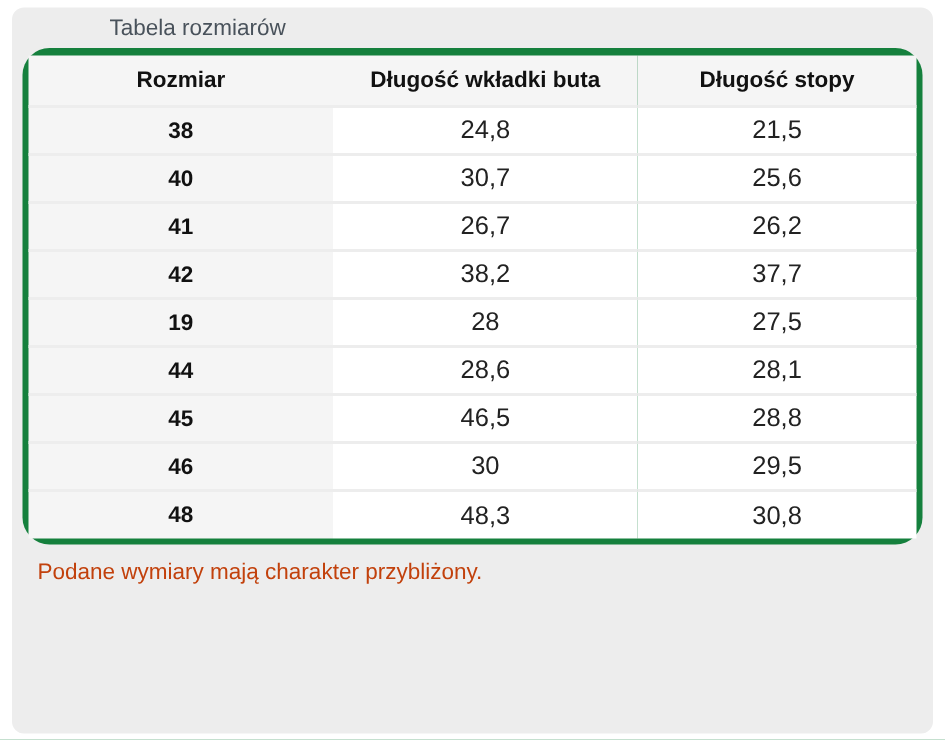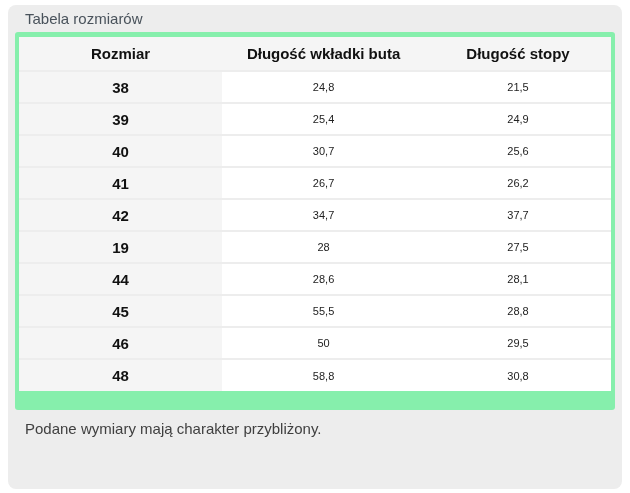--- a/index.html
+++ b/index.html
@@ -15,26 +15,27 @@
     width: 614px; height: 484px;
     background: #ededed;
     border-radius: 8px;
   }
   .panel-title {
     height: 27px;
     line-height: 28px;
     padding-left: 17px;
     font-size: 15px;
     color: #49525b;
+    margin-left: 48px;
   }
   .card {
     margin: 0 7px;
-    background: #86efac;
-    border-radius: 3px;
-    padding: 5px 4px 19px 4px;
+    background: #15803d;
+    border-radius: 18px;
+    padding: 5px 4px 4px 4px;
   }
   table.size-table {
     width: 100%;
     border-collapse: collapse;
     table-layout: fixed;
   }
   table.size-table col.c1 { width: 34.3%; }
   table.size-table col.c2 { width: 34.3%; }
   table.size-table col.c3 { width: 31.4%; }
   table.size-table th {
@@ -44,34 +45,34 @@
     color: #111111;
     text-align: center;
     height: 34px;
     vertical-align: middle;
   }
   table.size-table td {
     text-align: center;
     vertical-align: middle;
     height: 32px;
     border-top: 2px solid #ededed;
-    font-size: 11px;
+    font-size: 17px;
     color: #222222;
     background: #ffffff;
   }
   table.size-table td.size-cell {
     background: #f5f5f5;
     font-weight: bold;
     font-size: 15px;
     color: #111111;
   }
   .panel-footer {
     padding: 10px 15px 0 17px;
     font-size: 15px;
-    color: #404040;
+    color: #c2410c;
   }
 </style>
 </head>
 <body>
 
 <div class="size-panel">
   <div class="panel-title">Tabela rozmiarów</div>
 
   <div class="card">
     <table class="size-table">
@@ -87,62 +88,57 @@
           <th>Długość stopy</th>
         </tr>
       </thead>
       <tbody>
         <tr>
           <td class="size-cell">38</td>
           <td>24,8</td>
           <td>21,5</td>
         </tr>
         <tr>
-          <td class="size-cell">39</td>
-          <td>25,4</td>
-          <td>24,9</td>
-        </tr>
-        <tr>
           <td class="size-cell">40</td>
           <td>30,7</td>
           <td>25,6</td>
         </tr>
         <tr>
           <td class="size-cell">41</td>
           <td>26,7</td>
           <td>26,2</td>
         </tr>
         <tr>
           <td class="size-cell">42</td>
-          <td>34,7</td>
+          <td>38,2</td>
           <td>37,7</td>
         </tr>
         <tr>
           <td class="size-cell">19</td>
           <td>28</td>
           <td>27,5</td>
         </tr>
         <tr>
           <td class="size-cell">44</td>
           <td>28,6</td>
           <td>28,1</td>
         </tr>
         <tr>
           <td class="size-cell">45</td>
-          <td>55,5</td>
+          <td>46,5</td>
           <td>28,8</td>
         </tr>
         <tr>
           <td class="size-cell">46</td>
-          <td>50</td>
+          <td>30</td>
           <td>29,5</td>
         </tr>
         <tr>
           <td class="size-cell">48</td>
-          <td>58,8</td>
+          <td>48,3</td>
           <td>30,8</td>
         </tr>
       </tbody>
     </table>
   </div>
 
   <div class="panel-footer">Podane wymiary mają charakter przybliżony.</div>
 </div>
 
 </body></html>

